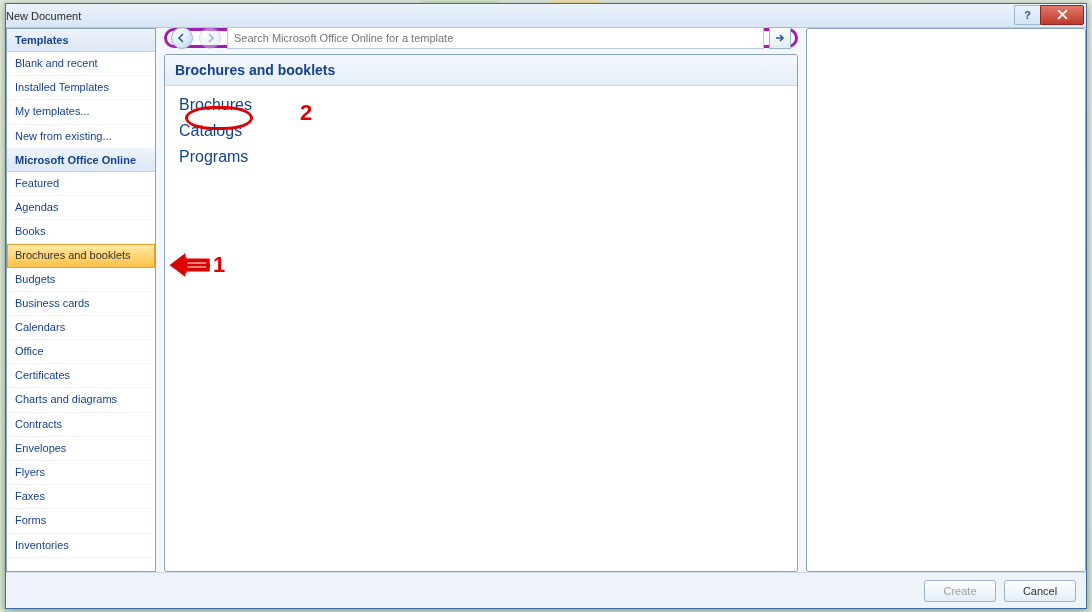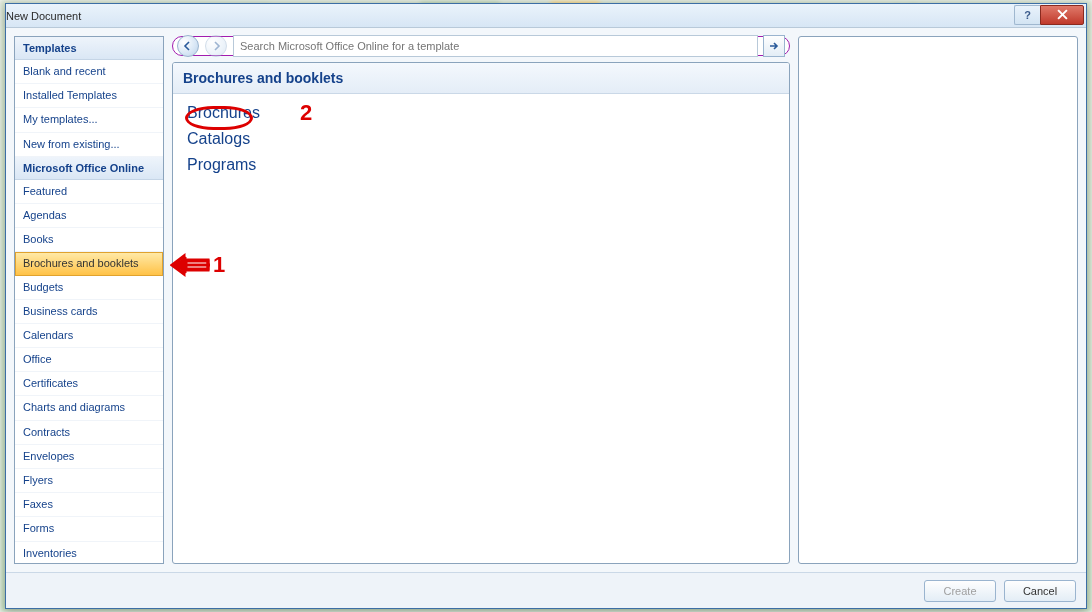--- a/index.html
+++ b/index.html
@@ -13,35 +13,35 @@
 .backdrop .blur4 { position:absolute; top:1px; right:100px; width:100px; height:24px; font-size:14px; color:#b7cfb0; }
 
 .dialog { position:absolute; left:5px; top:3px; width:1082px; height:606px; background:#f3f7fb; border:1px solid #3c6ea5; box-shadow:0 2px 8px rgba(0,0,0,.3); display:flex; flex-direction:column; }
 .titlebar { height:24px; background: linear-gradient(#eaf3fb,#d7e6f5); display:flex; align-items:center; padding:0 0 0 0; border-bottom:1px solid #b8c9d9; }
 .titlebar .title { color:#2a2a2a; flex:1; }
 .titlebar .winbtns { display:flex; height:20px; margin-top:-2px; }
 .titlebar .helpbtn { width:26px; height:20px; background:linear-gradient(#e9f2fb,#d3e4f3); border:1px solid #9fb7cf; border-right:none; display:flex; align-items:center; justify-content:center; color:#3a5a8a; font-weight:bold; border-radius:2px 0 0 2px;}
 .titlebar .closebtn { width:44px; height:20px; background:linear-gradient(#e07a6a,#c0392b); border:1px solid #8a2a1f; display:flex; align-items:center; justify-content:center; border-radius:0 2px 2px 0; margin-right:2px; }
 .titlebar .closebtn svg { width:11px; height:11px; }
 
-.body { flex:1; display:flex; padding:8px; gap:8px; min-height:0; }
+.body { flex:1; display:flex; padding:0; gap:8px; min-height:0; }
 
 .leftcol { width:150px; border:1px solid #8aa3bc; background:#fff; display:flex; position:relative; }
 .sidebar { flex:1; overflow-y:auto; }
 .sidebar::-webkit-scrollbar { width:16px; }
 .sidebar::-webkit-scrollbar-track { background:#eef3f8; border-left:1px solid #d0dce8; }
 .sidebar::-webkit-scrollbar-thumb { background:linear-gradient(90deg,#e1eaf3,#c8d8e8); border:1px solid #a8bcd0; border-radius:2px; }
 .sidebar::-webkit-scrollbar-button { height:16px; background:#e5edf5; border:1px solid #b8c9d9; }
 
 .side-header { background:linear-gradient(#eef4fb,#dae7f5); padding:5px 8px; color:#15428b; font-weight:bold; border-bottom:1px solid #c5d5e6; font-size:11px; }
 .side-item { padding:5px 8px; color:#15428b; cursor:pointer; border-bottom:1px solid #f0f4f9; font-size:11px; line-height:1.2; overflow-wrap:break-word; }
 .side-item.selected { background:linear-gradient(#ffe9a6,#ffc247); border:1px solid #e0a22e; padding:4px 7px; color:#333; }
 
 .midcol { flex:1; display:flex; flex-direction:column; gap:6px; min-width:0; }
-.toolbar { height:20px; border:1px solid #a21caf; background:#fff; display:flex; align-items:center; padding:2px 4px; gap:6px; border-radius:11px;}
+.toolbar { height:20px; border:3px solid #a21caf; background:#fff; display:flex; align-items:center; padding:2px 4px; gap:6px; border-radius:11px;}
 .navbtn { width:22px; height:22px; border-radius:50%; background:radial-gradient(circle at 30% 30%, #fff,#d7e6f5 60%, #b8cfe6); border:1px solid #9ab4cf; display:flex; align-items:center; justify-content:center; }
 .navbtn.disabled { opacity:.45; }
 .navbtn svg { width:10px; height:10px; }
 .searchwrap { flex:1; display:flex; align-items:center; border:1px solid #b8c9d9; height:22px; background:#fff; }
 .searchwrap input { flex:1; border:none; outline:none; padding:0 6px; font-size:11px; color:#333; background:transparent;}
 .gobtn { width:22px; height:22px; border:1px solid #9ab4cf; background:linear-gradient(#fefefe,#e3edf6); display:flex; align-items:center; justify-content:center; margin-left:-1px; }
 .gobtn svg{ width:12px;height:12px; }
 
 .content { flex:1; border:1px solid #8aa3bc; background:#fff; border-radius:3px; overflow:auto; }
 .content-header { background:linear-gradient(#f4f8fd,#e4edf7); padding:7px 10px; border-bottom:1px solid #cad8e7; color:#15428b; font-size:14px; font-weight:bold; }

